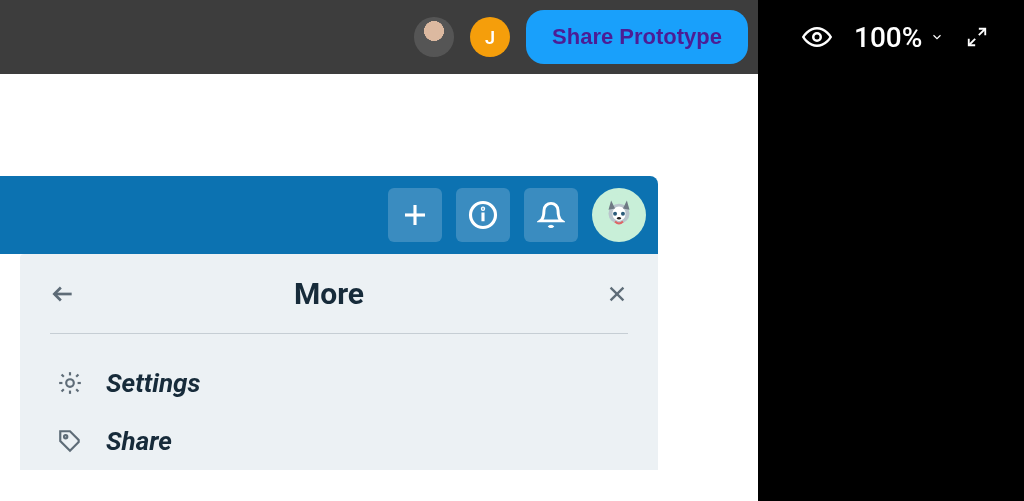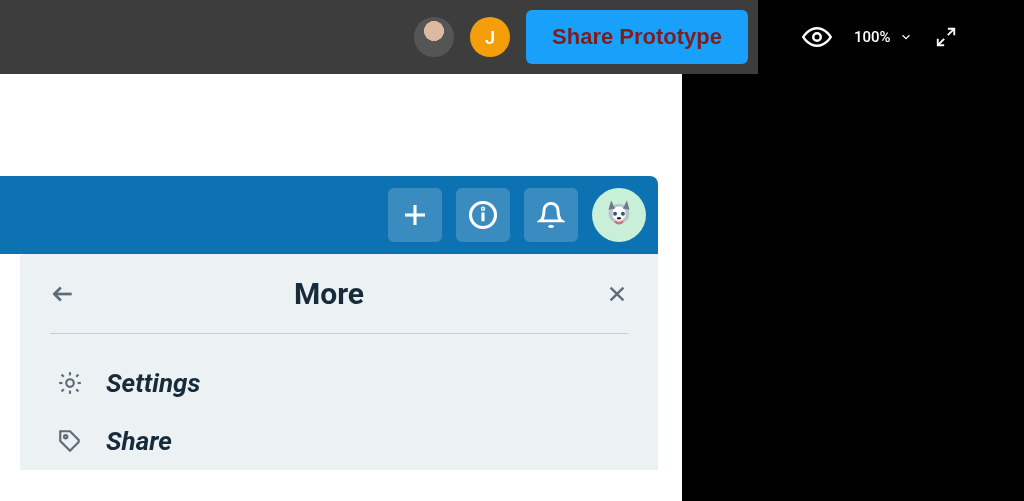--- a/index.html
+++ b/index.html
@@ -21,23 +21,23 @@
   .avatar {
     width: 40px; height: 40px;
     border-radius: 50%;
     display: flex; align-items: center; justify-content: center;
     color: #fff; font-weight: 600; font-size: 18px;
   }
   .avatar.photo { background: radial-gradient(circle at 50% 35%, #dcb9a0 0 30%, #555 31% 100%); }
   .avatar.initial { background: #f59e0b; }
   .share-btn {
     background: #19a0fb;
-    color: #7f1d1d;
+    color: #4c1d95;
     border: none;
-    border-radius: 6px;
+    border-radius: 18px;
     padding: 14px 26px;
     font-size: 22px;
     font-weight: 600;
     cursor: pointer;
   }
 
   
   .rightbar {
     position: absolute;
     left: 758px; top: 0;
@@ -48,28 +48,28 @@
     height: 74px;
     display: flex;
     align-items: center;
     gap: 22px;
     padding-left: 44px;
     color: #fff;
   }
   .eye-icon svg, .expand-icon svg, .chev svg { display: block; }
   .zoom {
     display: flex; align-items: center; gap: 8px;
-    font-size: 15px; font-weight: 500; justify-content: flex-end;
+    font-size: 28px; font-weight: 500; justify-content: flex-end;
   }
 
   
   .canvas {
     position: absolute;
     left: 0; top: 74px;
-    width: 682px; height: 427px;
+    width: 758px; height: 427px;
     background: #fff;
   }
 
   
   .app-frame {
     position: absolute;
     left: 0; top: 102px;
     width: 658px;
     border-top-right-radius: 8px;
     overflow: visible;

